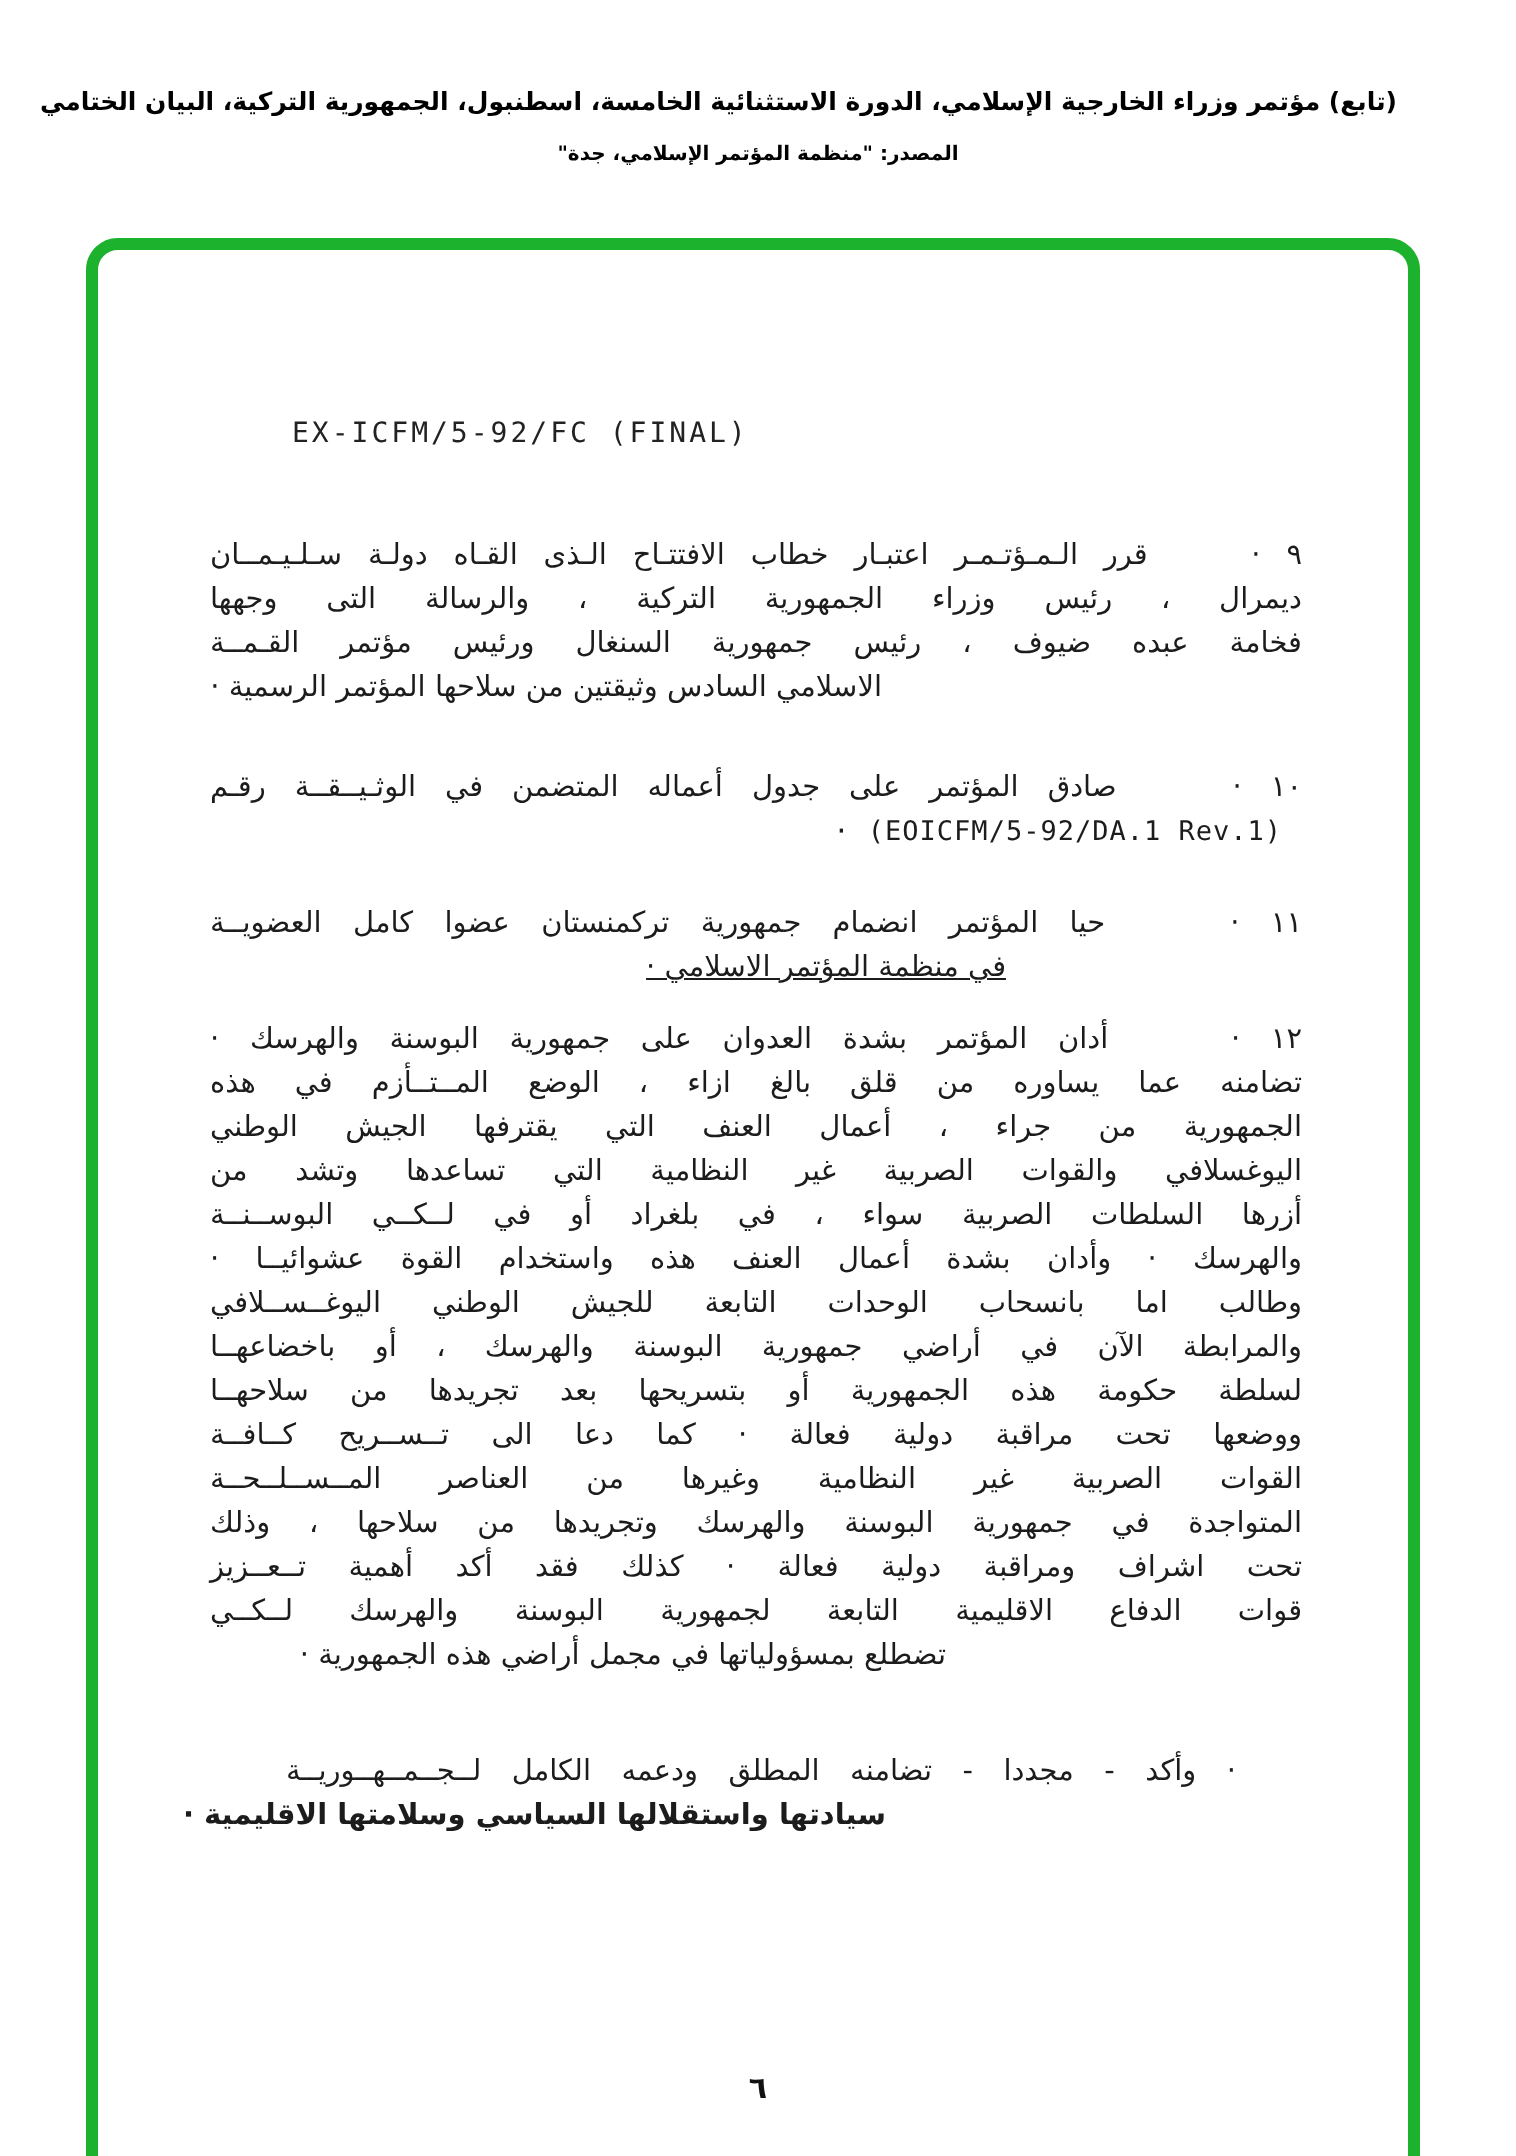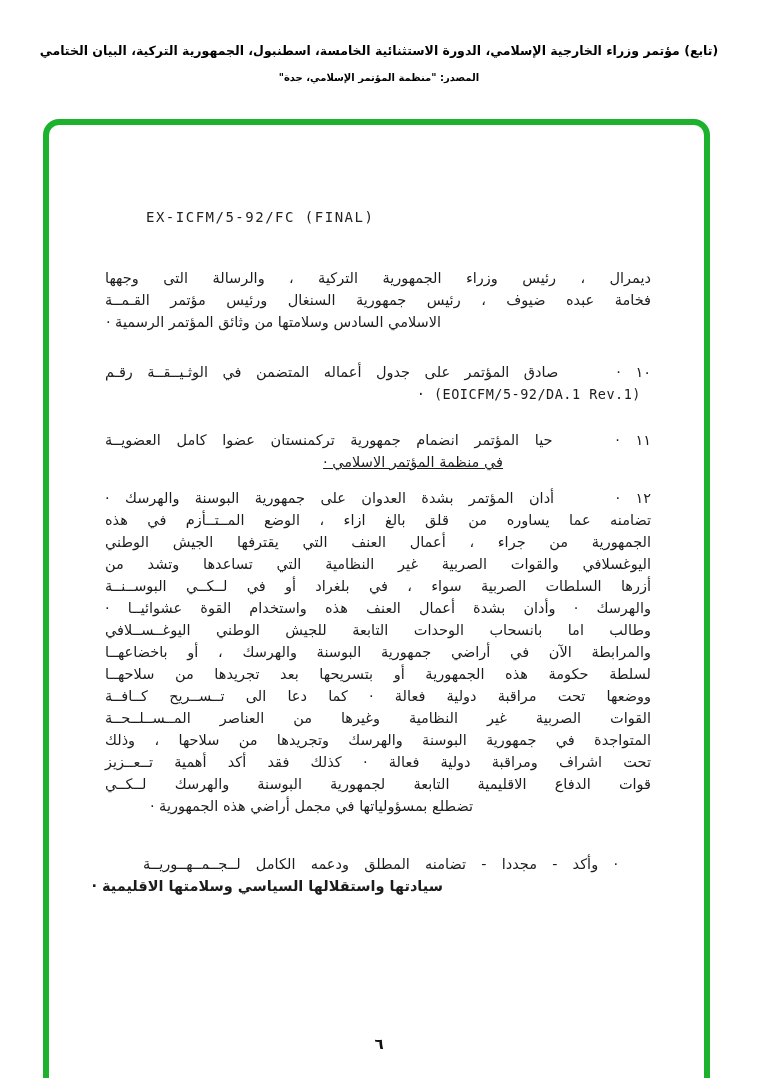--- a/index.html
+++ b/index.html
@@ -4,21 +4,21 @@
 <style>
   html,body{margin:0;padding:0;}
   body{
     width:758px;height:1078px;position:relative;
     background:#ffffff;color:#1f1f1f;
     font-family:"DejaVu Sans",sans-serif;
     overflow:hidden;
   }
   .hdr1{
     position:absolute;top:42px;left:20px;right:20px;
-    direction:rtl;text-align:center;
+    direction:rtl;text-align:left;
     font-weight:bold;font-size:12.5px;line-height:18px;color:#000;
   }
   .hdr2{
     position:absolute;top:72px;left:20px;right:20px;
     direction:rtl;text-align:center;
     font-weight:bold;font-size:10px;color:#000;
   }
   .frame{
     position:absolute;left:43px;top:119px;width:667px;height:1064px;
     box-sizing:border-box;border:6px solid #0c4a6e;border-radius:16px;
@@ -72,23 +72,24 @@
 <div class="hdr1">(تابع) مؤتمر وزراء الخارجية الإسلامي، الدورة الاستثنائية الخامسة، اسطنبول، الجمهورية التركية، البيان الختامي</div>
 <div class="hdr2">المصدر: "منظمة المؤتمر الإسلامي، جدة"</div>
 
 <div class="frame" style="border-color: rgb(28, 178, 46);">
 
   <div class="ref">EX-ICFM/5-92/FC (FINAL)</div>
 
   <div class="textcol">
 
     <div class="para">
+      <div class="ln">٩ ·&nbsp;&nbsp;&nbsp; قرر الـمـؤتـمـر اعتبـار خطاب الافتتـاح الـذى القـاه دولـة سـلـيـمــان</div>
       <div class="ln">ديمرال ، رئيس وزراء الجمهورية التركية ، والرسالة التى وجهها</div>
       <div class="ln">فخامة عبده ضيوف ، رئيس جمهورية السنغال ورئيس مؤتمر القـمــة</div>
-      <div class="ln-short p9-last">الاسلامي السادس وسلامتها من وثائق المؤتمر الرسمية ·</div>
+      <div class="ln-short p9-last">الاسلامي السادس وثيقتين من سلاحها المؤتمر الرسمية ·</div>
     </div>
 
     <div class="para p10">
       <div class="ln">١٠ ·&nbsp;&nbsp;&nbsp; صادق المؤتمر على جدول أعماله المتضمن في الوثـيــقــة رقـم</div>
       <div class="ln-short docref-line">(EOICFM/5-92/DA.1 Rev.1) ·</div>
     </div>
 
     <div class="para p11">
       <div class="ln">١١ ·&nbsp;&nbsp;&nbsp; حيا المؤتمر انضمام جمهورية تركمنستان عضوا كامل العضويــة</div>
       <div class="ln-short p11-last">في منظمة المؤتمر الاسلامي ·</div>

